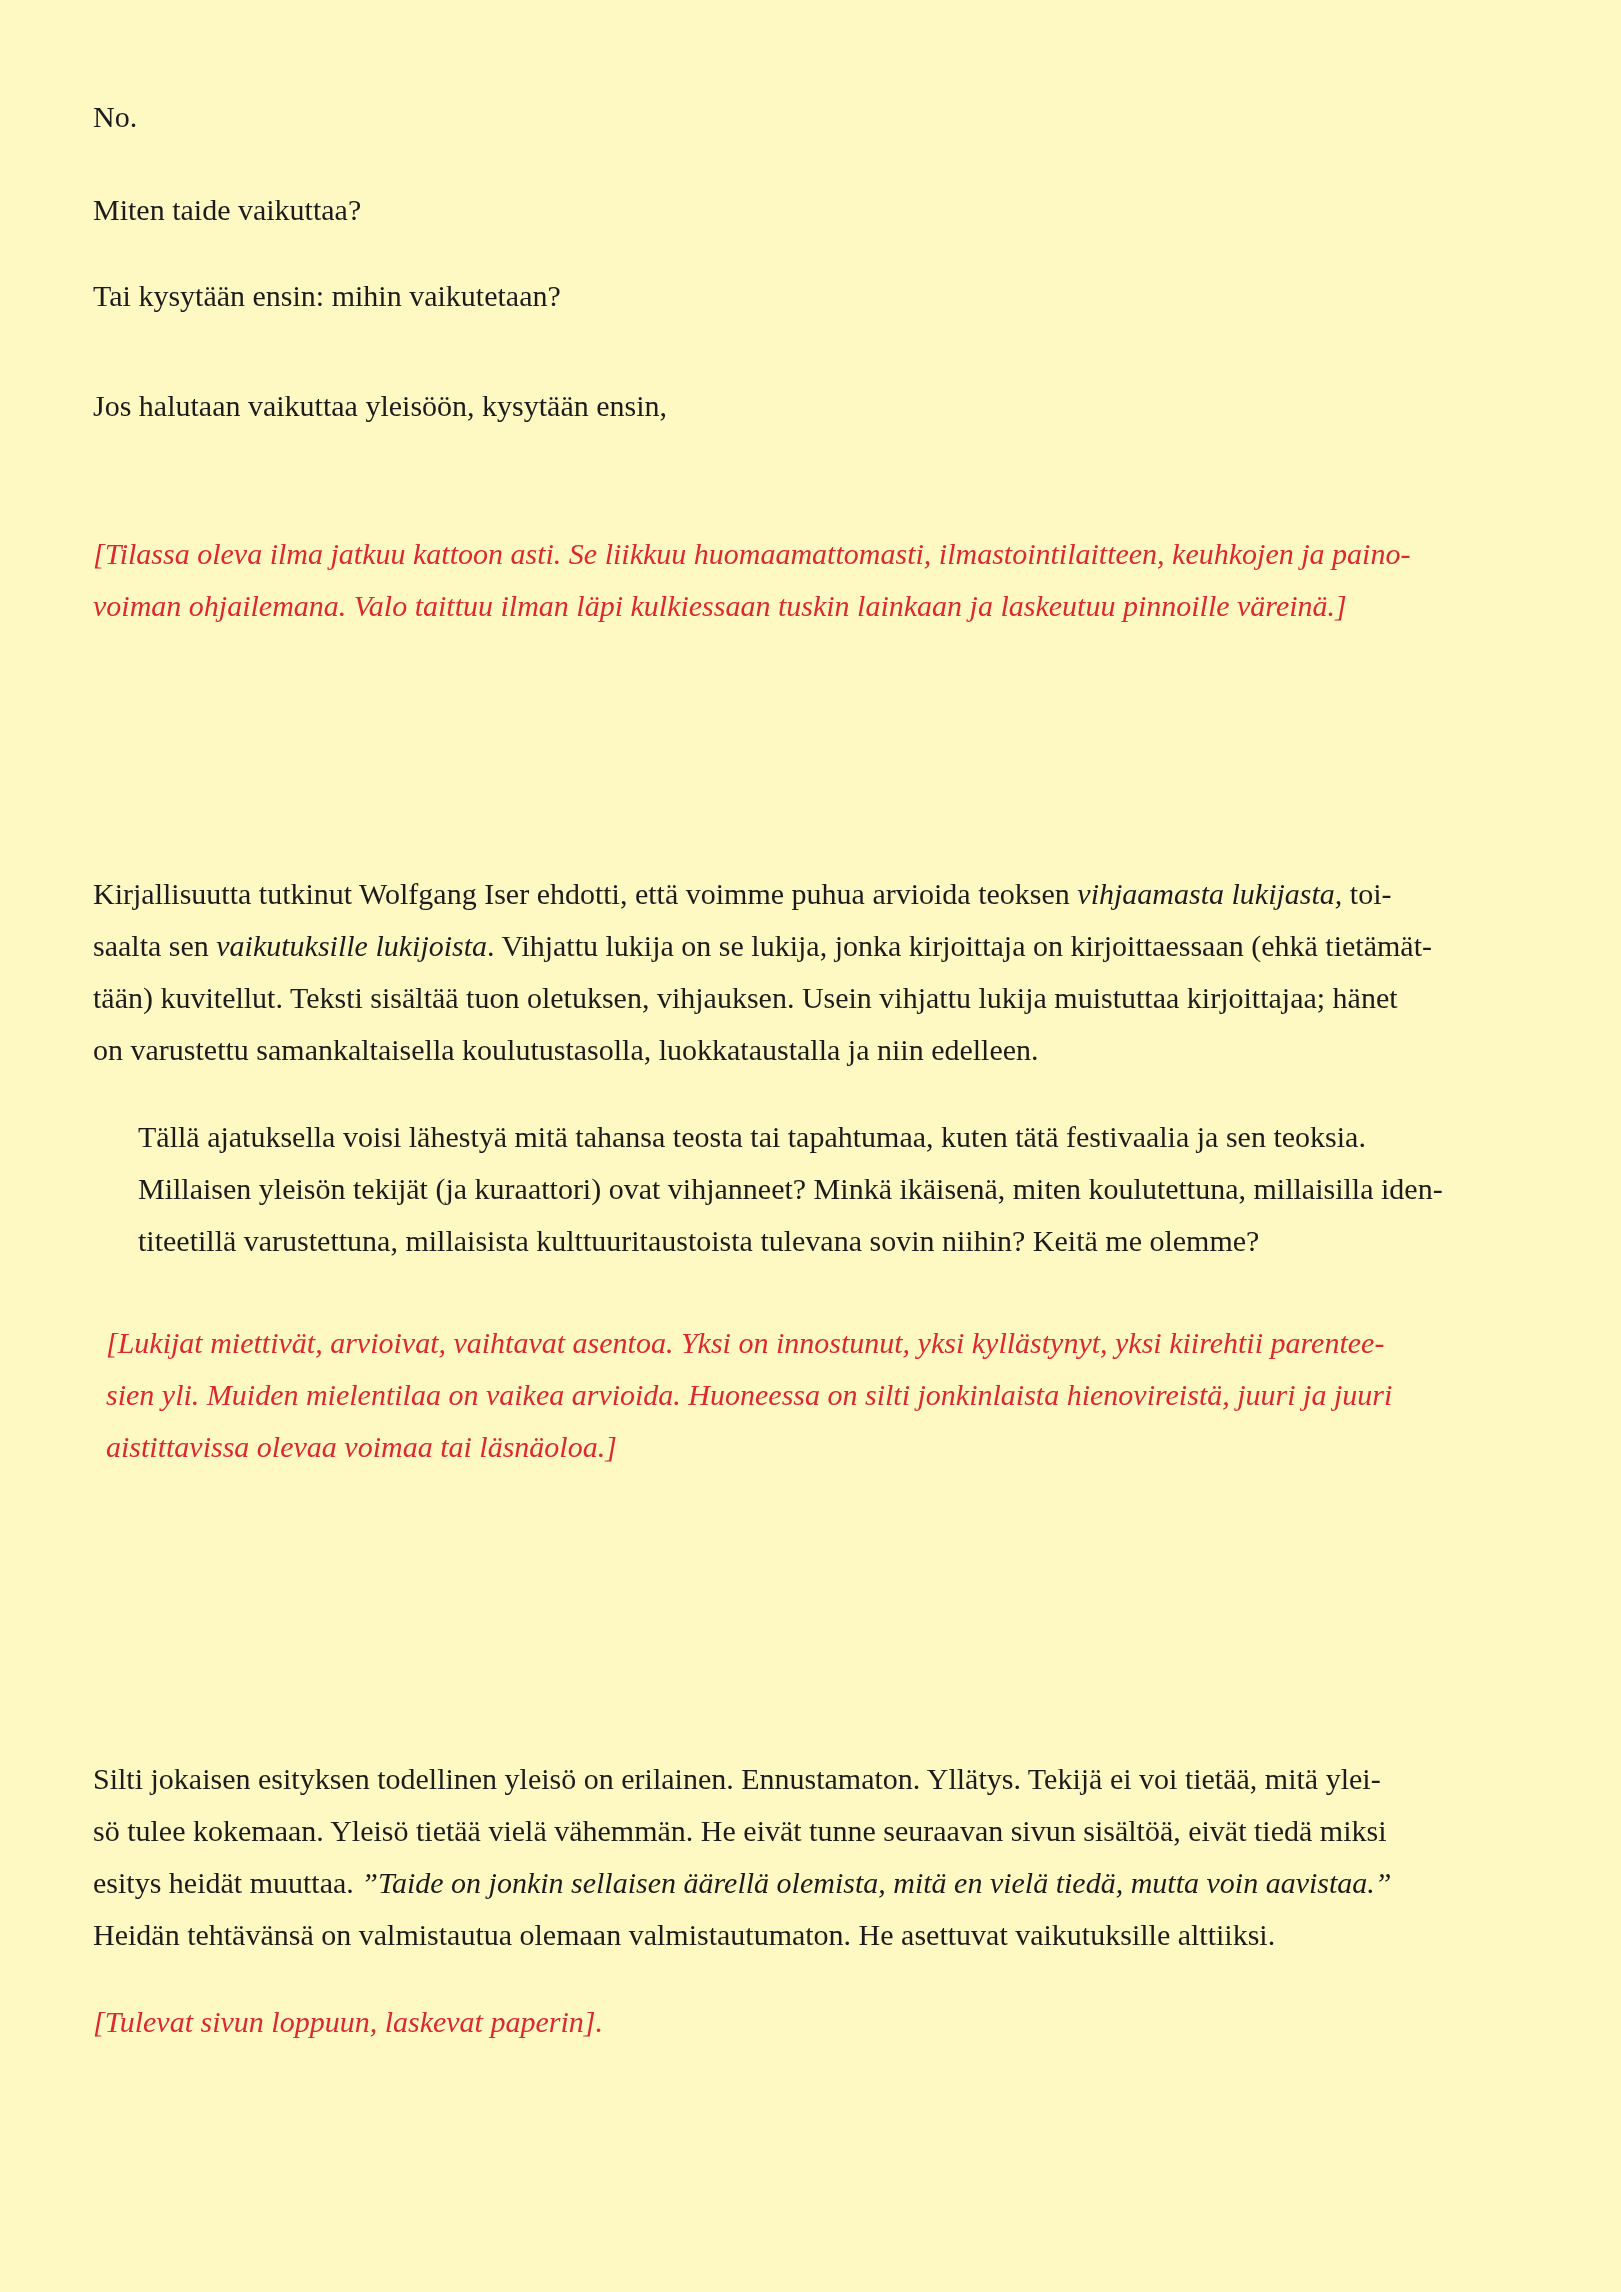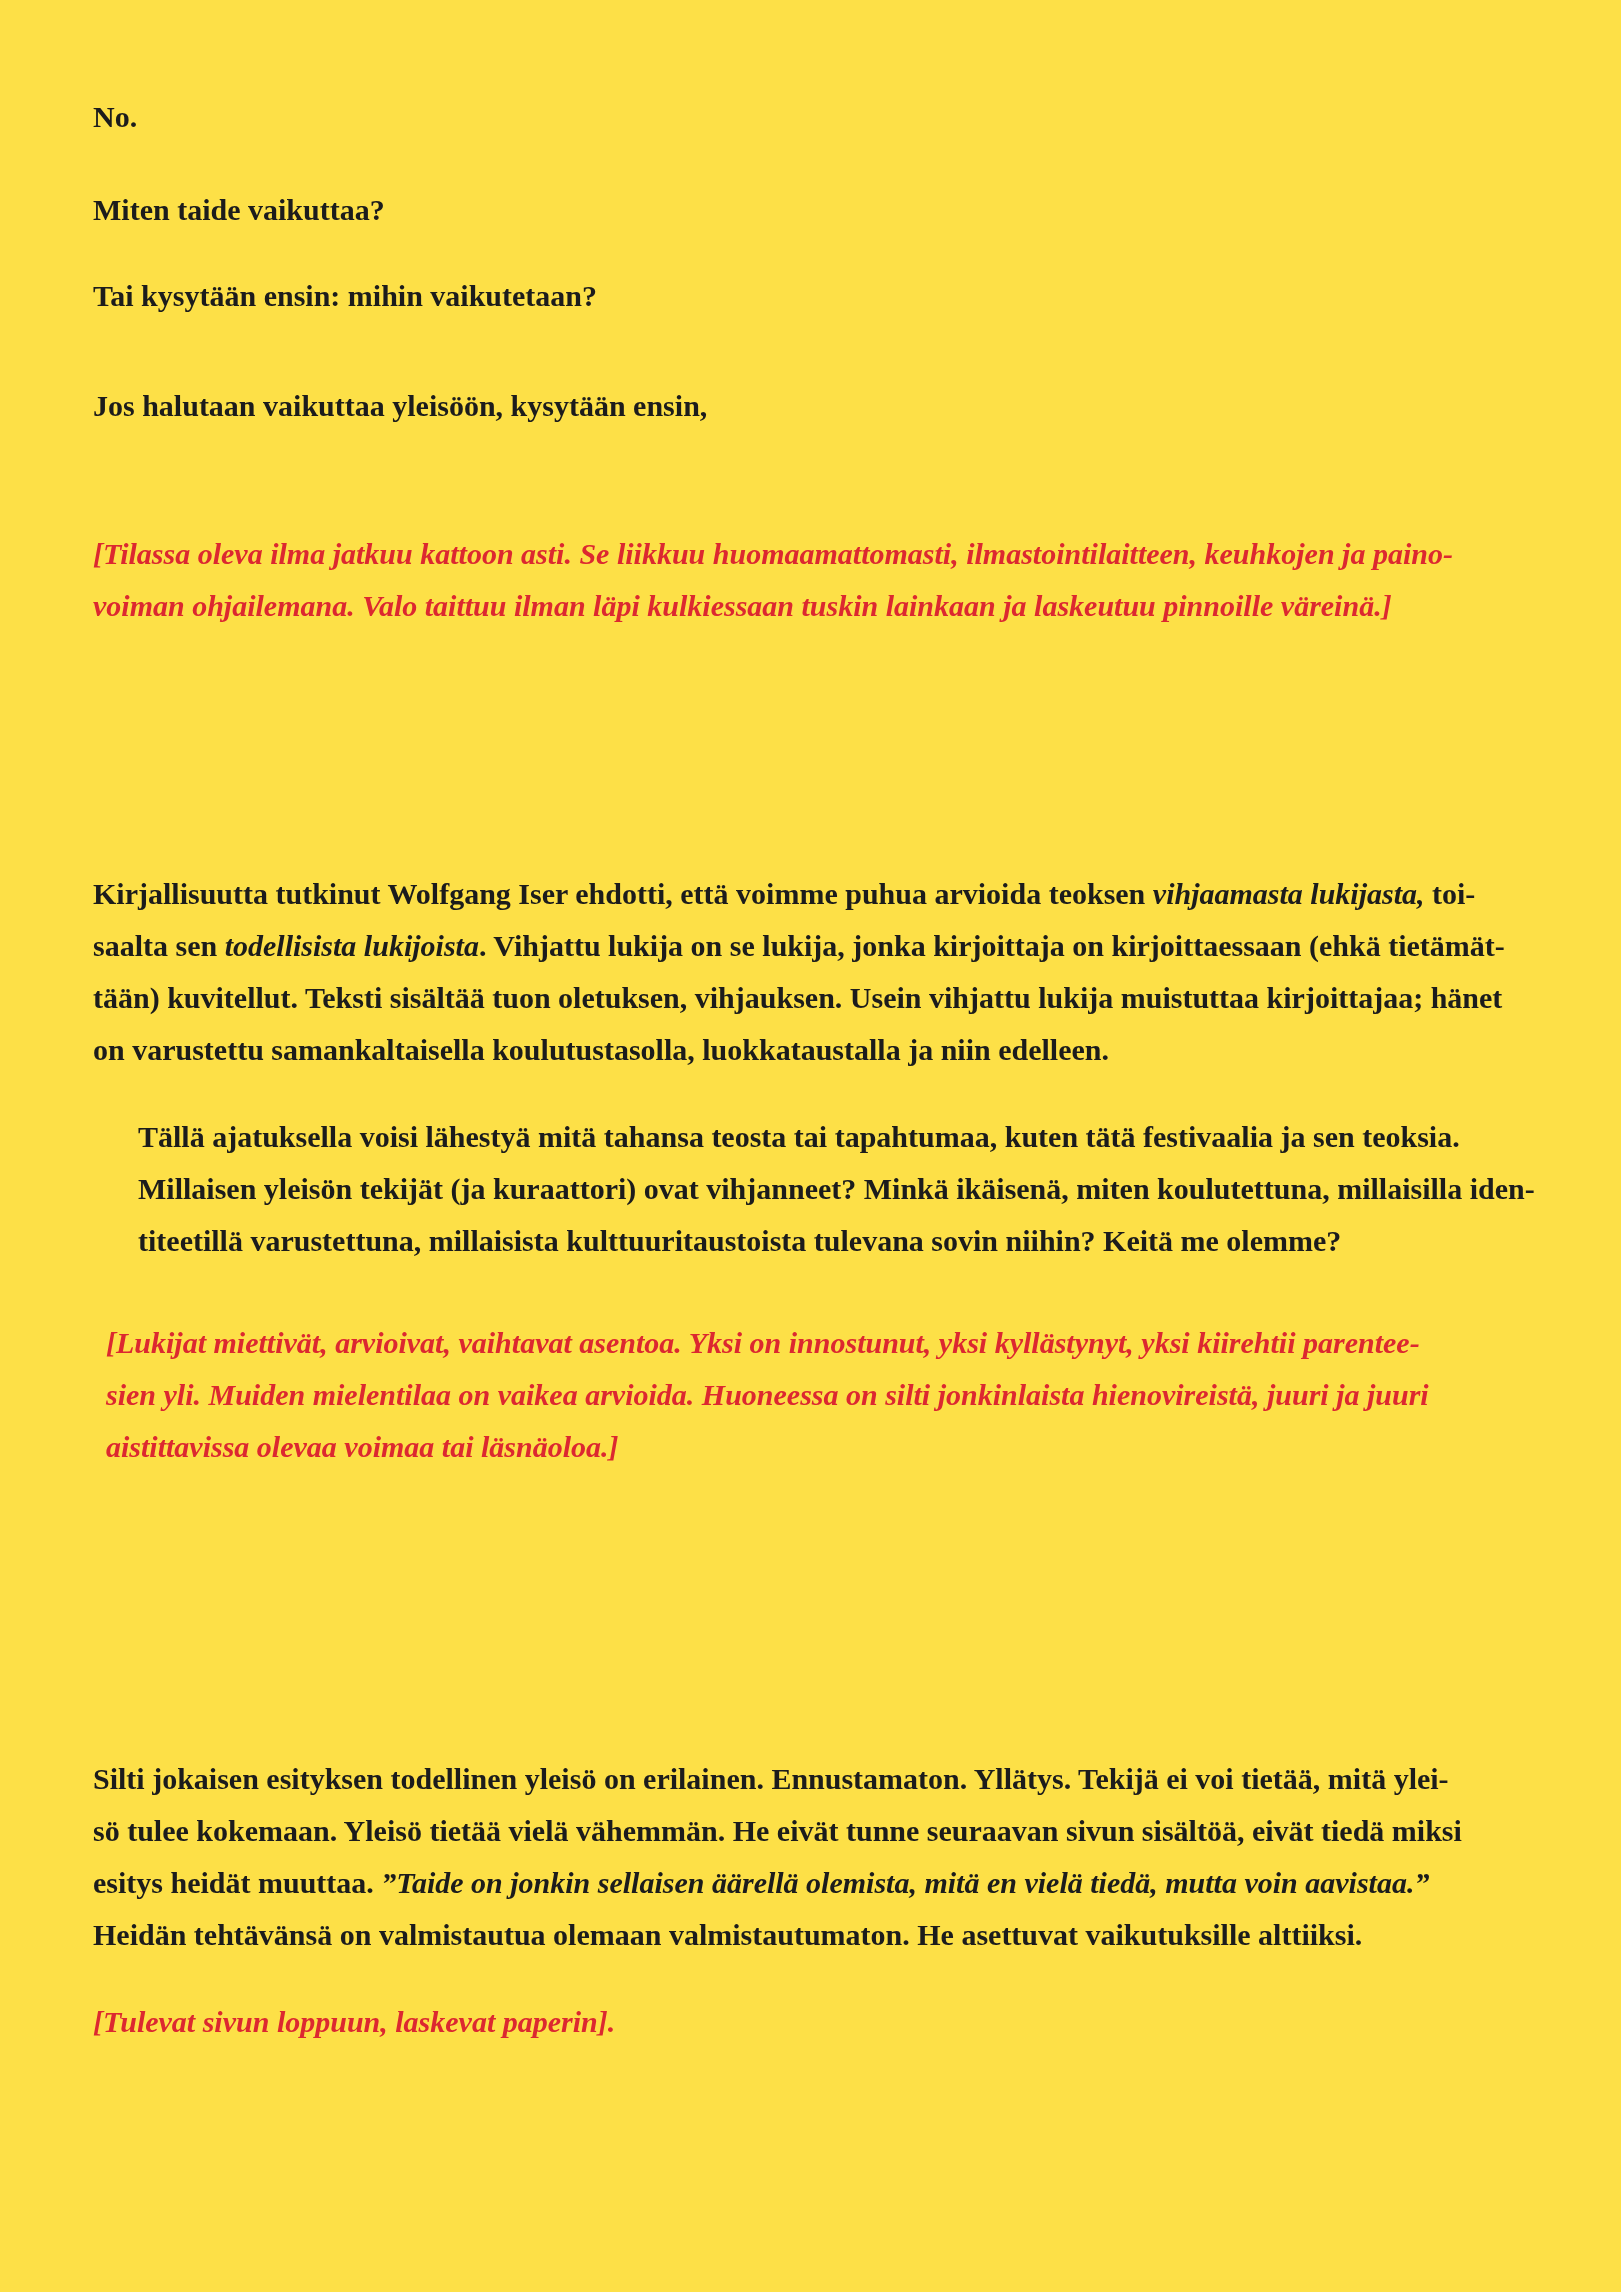--- a/index.html
+++ b/index.html
@@ -11,22 +11,21 @@
     width: 1621px;
     height: 2293px;
     position: relative;
     font-family: "Liberation Serif", "DejaVu Serif", serif;
     color: var(--ink, #1c1c1c);
     overflow: hidden;
   }
   .page {
     position: absolute;
     inset: 0;
-    background: #fde047;
-    font-weight: bold;
+    background: #fef9c3;
   }
   .block {
     position: absolute;
     left: 93px;
     right: 59px;
     font-size: 30px;
     line-height: 52px;
     white-space: nowrap;
   }
   .line {
@@ -55,21 +54,21 @@
     </div>
   <div class="block" style="top: 380px;">
       <div class="line"><span>Jos halutaan vaikuttaa yleisöön, kysytään ensin,</span></div>
     </div>
   <div class="block red" style="top: 528px;">
       <div class="line"><span>[Tilassa oleva ilma jatkuu kattoon asti. Se liikkuu huomaamattomasti, ilmastointilaitteen, keuhkojen ja paino-</span></div>
       <div class="line"><span>voiman ohjailemana. Valo taittuu ilman läpi kulkiessaan tuskin lainkaan ja laskeutuu pinnoille väreinä.]</span></div>
     </div>
   <div class="block" style="top: 868px;">
       <div class="line"><span>Kirjallisuutta tutkinut Wolfgang Iser ehdotti, että voimme puhua arvioida teoksen </span><span class="it">vihjaamasta lukijasta,</span><span> toi-</span></div>
-      <div class="line"><span>saalta sen </span><span class="it">todellisista lukijoista</span><span>. Vihjattu lukija on se lukija, jonka kirjoittaja on kirjoittaessaan (ehkä tietämät-</span></div>
+      <div class="line"><span>saalta sen </span><span class="it">vaikutuksille lukijoista</span><span>. Vihjattu lukija on se lukija, jonka kirjoittaja on kirjoittaessaan (ehkä tietämät-</span></div>
       <div class="line"><span>tään) kuvitellut. Teksti sisältää tuon oletuksen, vihjauksen. Usein vihjattu lukija muistuttaa kirjoittajaa; hänet</span></div>
       <div class="line"><span>on varustettu samankaltaisella koulutustasolla, luokkataustalla ja niin edelleen.</span></div>
     </div>
   <div class="block" style="top: 1111px; margin-left: 45px;">
       <div class="line"><span>Tällä ajatuksella voisi lähestyä mitä tahansa teosta tai tapahtumaa, kuten tätä festivaalia ja sen teoksia.</span></div>
       <div class="line"><span>Millaisen yleisön tekijät (ja kuraattori) ovat vihjanneet? Minkä ikäisenä, miten koulutettuna, millaisilla iden-</span></div>
       <div class="line"><span>titeetillä varustettuna, millaisista kulttuuritaustoista tulevana sovin niihin? Keitä me olemme?</span></div>
     </div>
   <div class="block red" style="top: 1317px; margin-left: 13px;">
       <div class="line"><span>[Lukijat miettivät, arvioivat, vaihtavat asentoa. Yksi on innostunut, yksi kyllästynyt, yksi kiirehtii parentee-</span></div>

